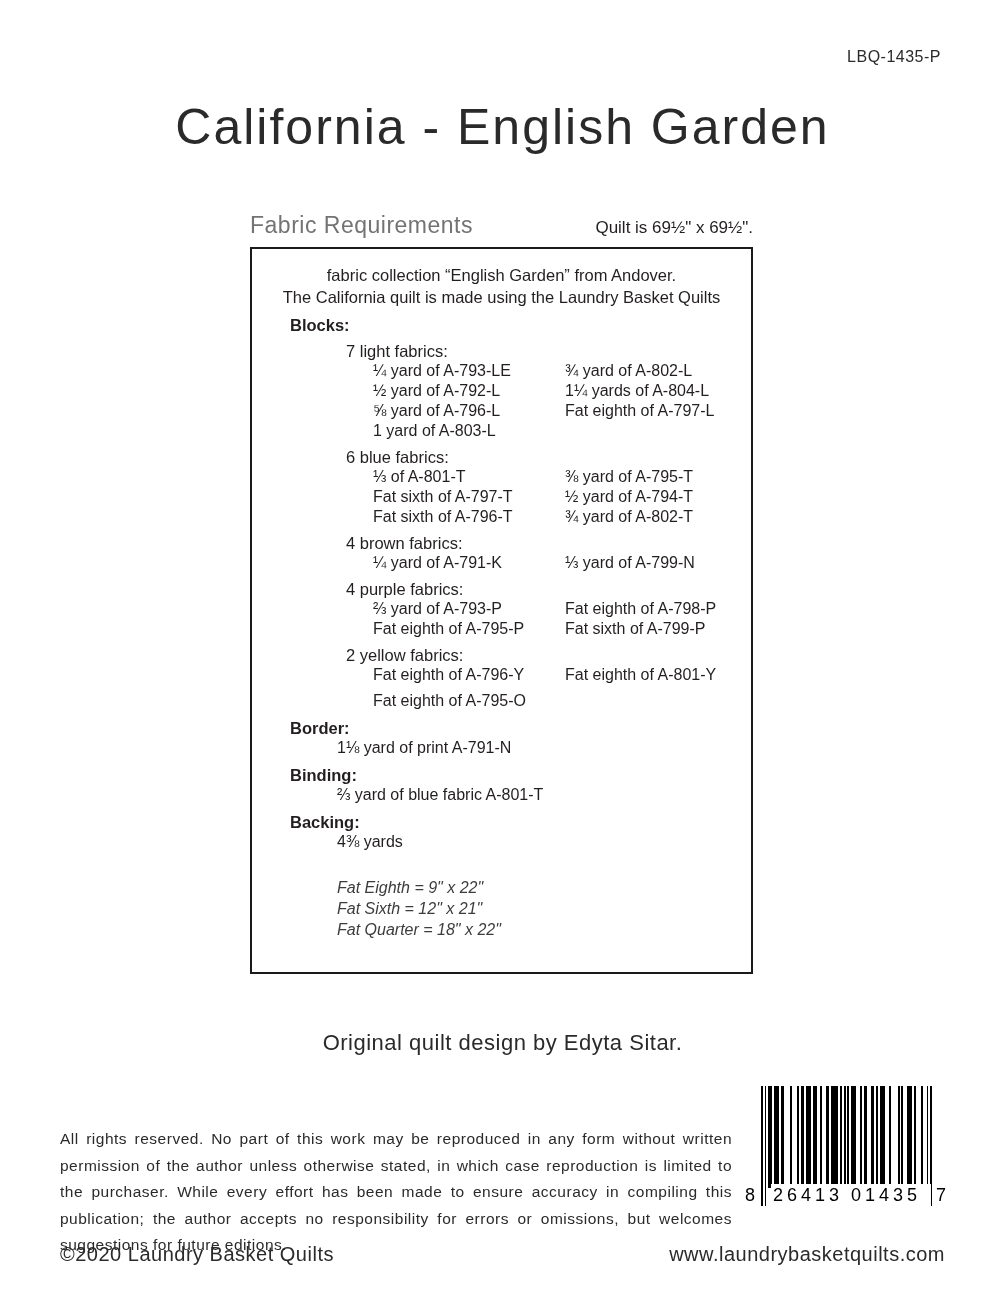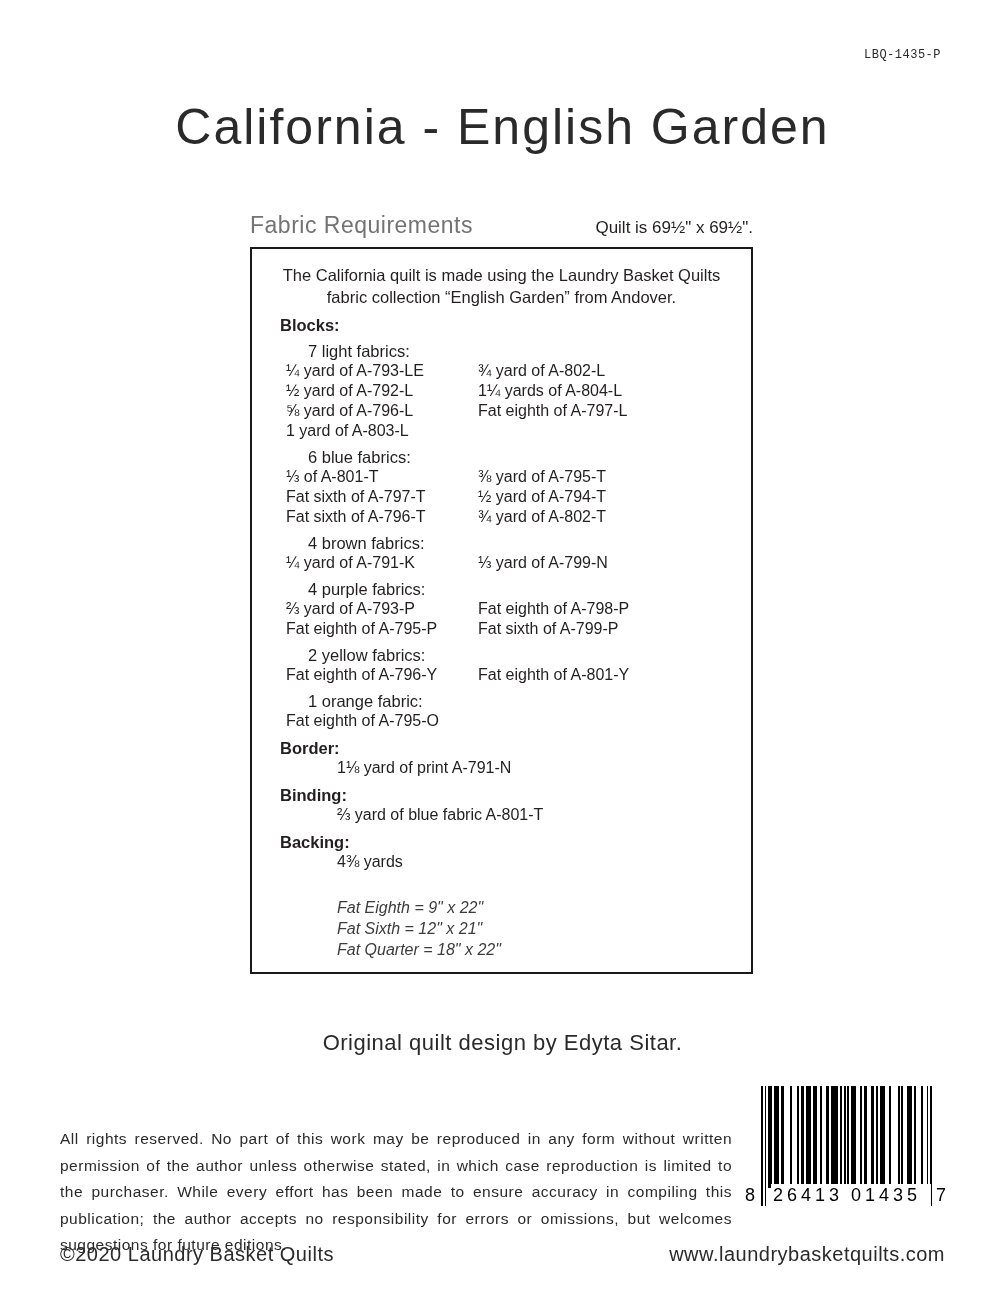--- a/index.html
+++ b/index.html
@@ -12,21 +12,21 @@
     overflow: hidden;
   }
   .gfont {
     font-family: "Liberation Sans", "DejaVu Sans", sans-serif;
     font-weight: 300;
     letter-spacing: 0.5px;
     color: #2a2a2a;
   }
   .product-code {
     position: absolute; top: 48px; right: 64px;
-    font-size: 12px; letter-spacing: 0.5px; font-weight: 400; font-family: Liberation Mono, monospace;
+    font-size: 16px; letter-spacing: 0.5px; font-weight: 400;
   }
   .page-title {
     position: absolute; top: 98px; left: 0; width: 100%;
     text-align: center;
     font-size: 50px; font-weight: 300; letter-spacing: 2px;
     color: #2a2a2a;
   }
   .req-header {
     position: absolute; top: 212px; left: 250px; width: 503px;
     display: flex; justify-content: space-between; align-items: flex-end;
@@ -37,25 +37,25 @@
     position: absolute; top: 247px; left: 250px;
     width: 503px; height: 727px;
     border: 2px solid #1a1a1a;
     background: #ffffff;
     padding-top: 15px;
     font-size: 16px; line-height: 20px;
   }
   .intro { text-align: center; line-height: 22px; font-size: 16.5px; }
   .blocks-title, .section-title {
     font-weight: bold; font-size: 16.5px;
-    margin-left: 28px; margin-top: 7px;
-  }
-  .fabric-group { margin-top: 6px; }
+    margin-left: 38px; margin-top: 7px;
+  }
+  .fabric-group { margin-top: 6px; padding-left: 38px; }
   .group-label { margin-left: 56px; font-size: 16.5px; }
-  .item-row { margin-left: 34px; display: flex; }
+  .item-row { margin-left: 83px; display: flex; }
   .cell.c1 { width: 192px; flex: 0 0 192px; }
   .cell.c2 { flex: 1; }
   .section-item { margin-left: 85px; }
   .notes { margin-top: 26px; margin-left: 85px; font-style: italic; color: #3c3c3c; }
   .notes div { margin-bottom: 1px; }
   .design-credit {
     position: absolute; top: 1030px; left: 0; width: 100%;
     text-align: center; font-size: 22px;
   }
   .legal {
@@ -92,22 +92,22 @@
 
 <h1 class="page-title gfont">California - English Garden</h1>
 
 <div class="req-header">
   <h2 class="req-heading gfont">Fabric Requirements</h2>
   <div class="quilt-size">Quilt is 69½" x 69½".</div>
 </div>
 
 <div class="req-box">
   <div class="intro">
+    <div>fabric collection “English Garden” from Andover.</div>
     <div>The California quilt is made using the Laundry Basket Quilts</div>
-    <div>fabric collection “English Garden” from Andover.</div>
   </div>
   <div class="blocks-title">Blocks:</div>
   <div id="groups">
       <div class="fabric-group">
         <div class="group-label">7 light fabrics:</div>
         <div class="item-row">
           <span class="cell c1">¼ yard of A-793-LE</span>
           <span class="cell c2">¾ yard of A-802-L</span>
         </div>
         <div class="item-row">
@@ -157,21 +157,20 @@
         </div>
       </div>
       <div class="fabric-group">
         <div class="group-label">2 yellow fabrics:</div>
         <div class="item-row">
           <span class="cell c1">Fat eighth of A-796-Y</span>
           <span class="cell c2">Fat eighth of A-801-Y</span>
         </div>
       </div>
       <div class="fabric-group">
-        <div class="group-label">1 orange fabric:</div>
         <div class="item-row">
           <span class="cell c1">Fat eighth of A-795-O</span>
           <span class="cell c2"></span>
         </div>
       </div>
     </div>
   <div id="extra-sections">
       <div class="extra-section">
         <div class="section-title">Border:</div>
         <div class="section-item">1⅛ yard of print A-791-N</div>

